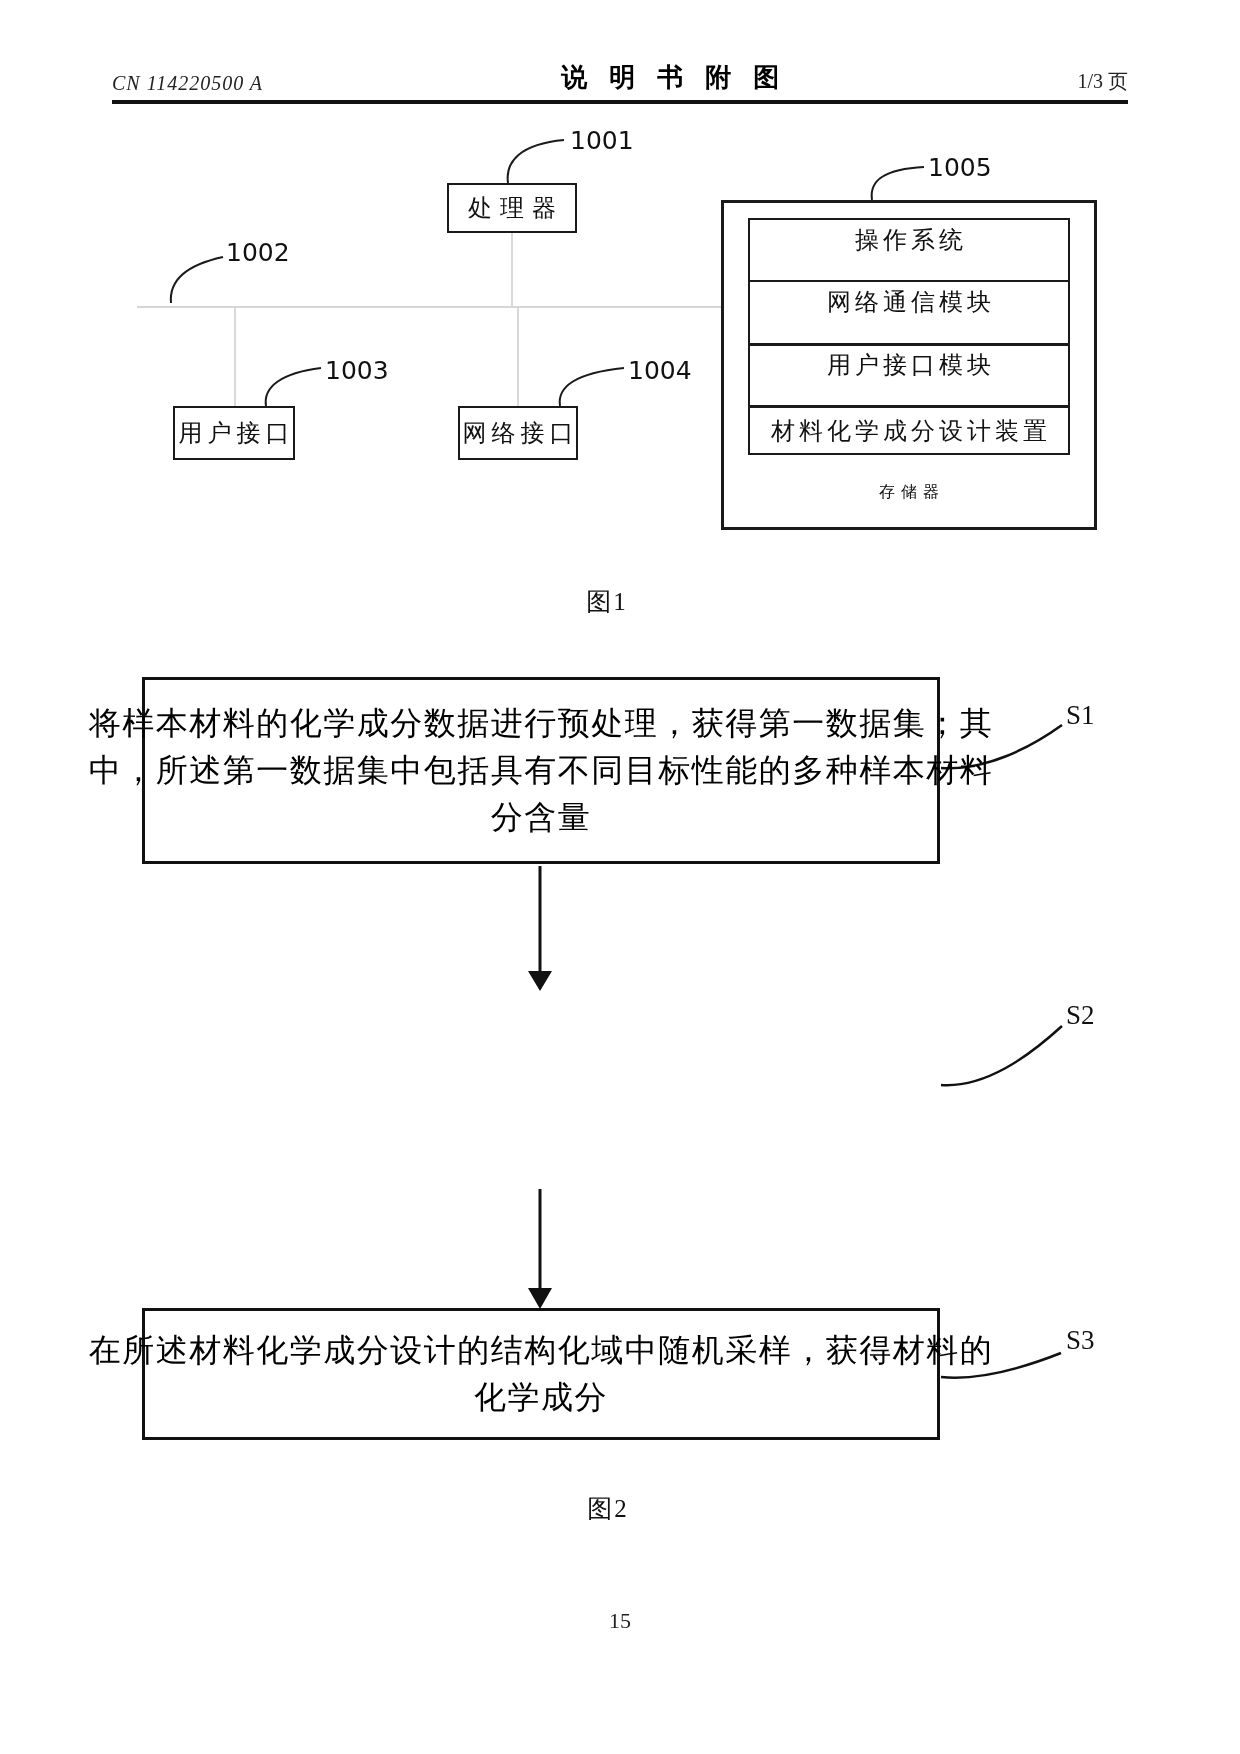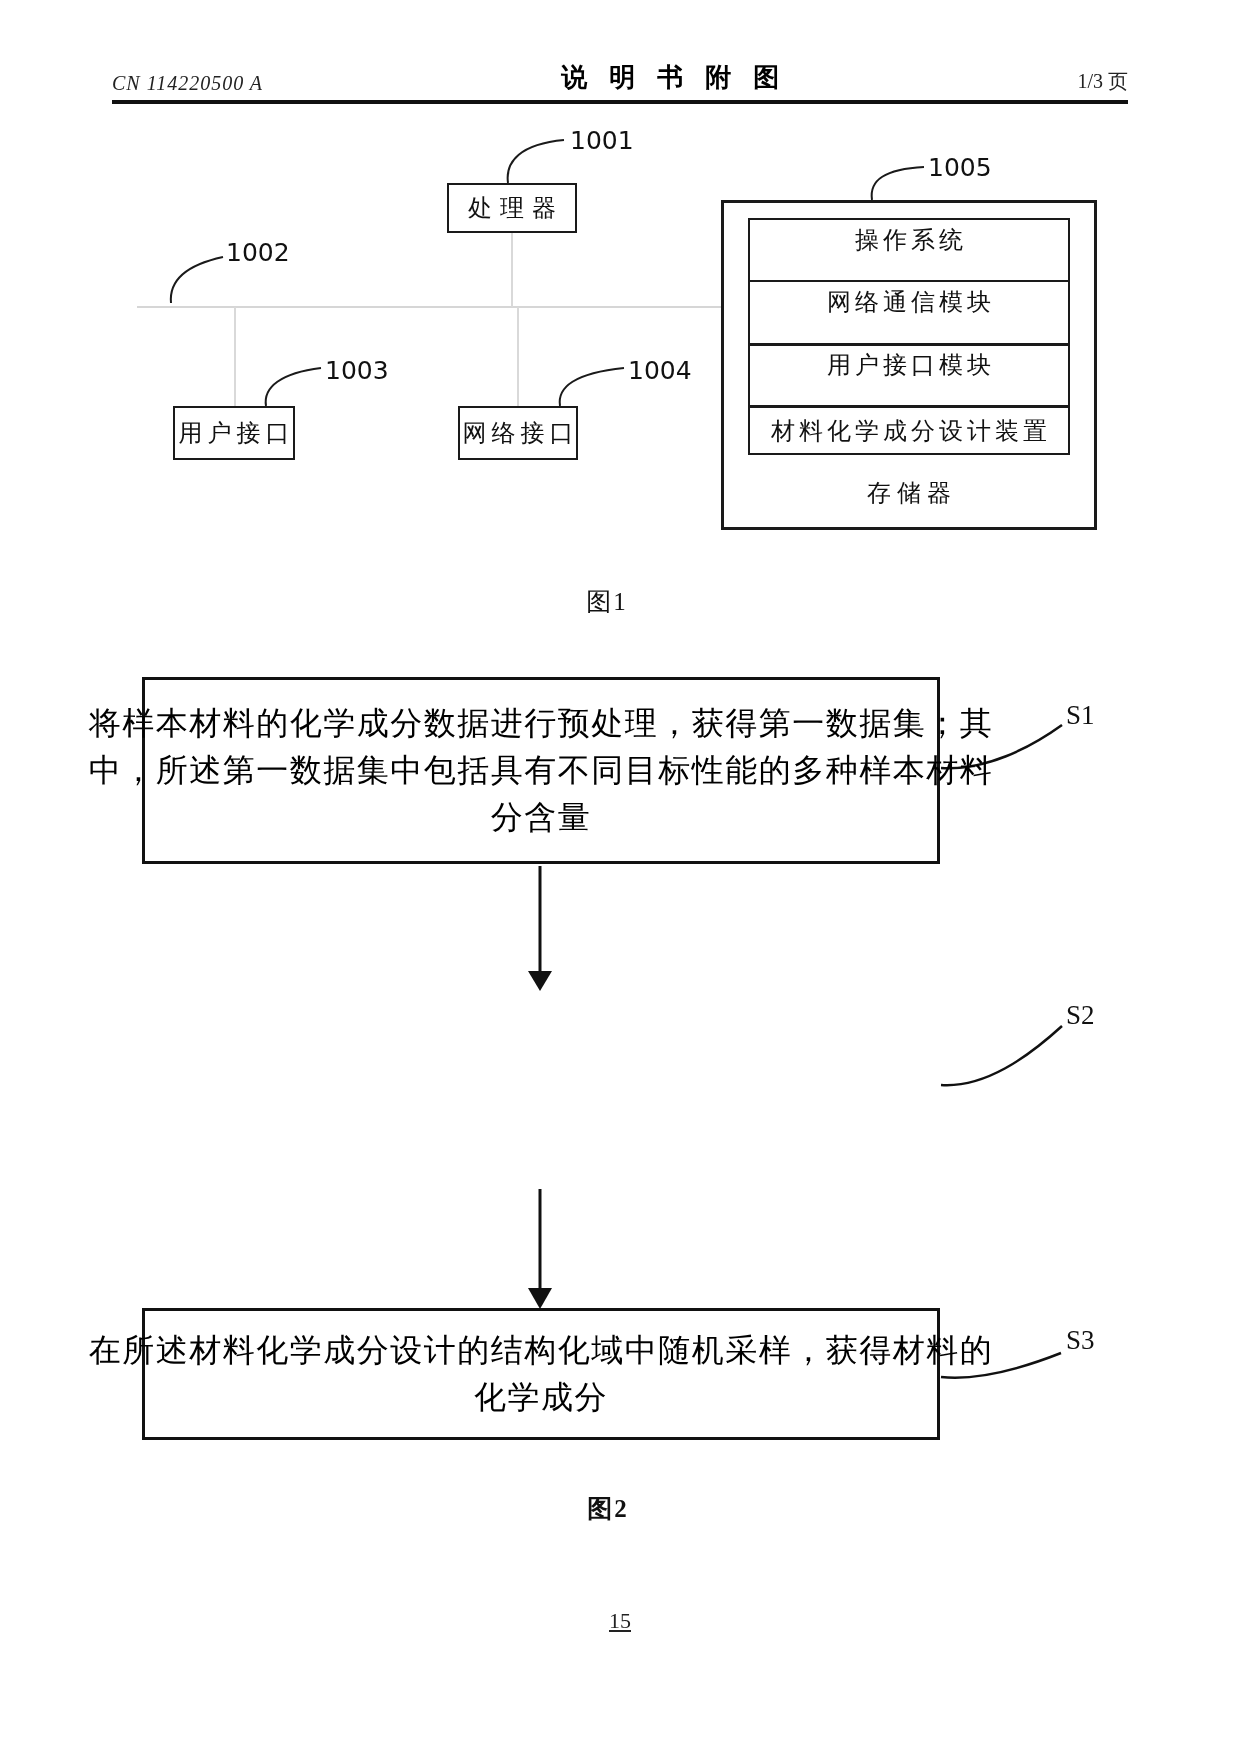--- a/index.html
+++ b/index.html
@@ -65,34 +65,34 @@
     display: flex; align-items: center; justify-content: center;
     font-size: 24px; letter-spacing: 4px; padding-left: 4px; white-space: nowrap;
   }
   .mem-row-1 { height: 55px; }
   .mem-row-2 { height: 57px; border-top: 2px solid #1a1a1a; }
   .mem-row-3 { height: 57px; border-top: 3px solid #1a1a1a; }
   .mem-row-4 { height: 64px; border-top: 3px solid #1a1a1a; }
   .memory-label {
     position: absolute; left: 721px; top: 455px; width: 376px; height: 75px;
     display: flex; align-items: center; justify-content: center;
-    font-size: 24px; letter-spacing: 6px; padding-left: 6px; box-sizing: border-box;
+    font-size: 16px; letter-spacing: 6px; padding-left: 6px; box-sizing: border-box;
   }
   .ref-1001 { left: 570px; top: 126px; }
   .ref-1002 { left: 226px; top: 238px; }
   .ref-1003 { left: 325px; top: 356px; }
   .ref-1004 { left: 628px; top: 356px; }
   .ref-1005 { left: 928px; top: 153px; }
 
   .fig-caption {
     position: absolute; width: 120px; text-align: center;
     font-size: 25px; letter-spacing: 2px; color: #111;
   }
   .fig1-caption { left: 547px; top: 585px; }
-  .fig2-caption { left: 548px; top: 1492px; font-weight: bold; }
+  .fig2-caption { left: 548px; top: 1492px; }
 
   
   .step-box {
     position: absolute;
     left: 142px; width: 798px;
     box-sizing: border-box;
     border: 3px solid #111;
     display: flex; flex-direction: column;
     align-items: center; justify-content: center;
     font-size: 32px; line-height: 47px; letter-spacing: 1.5px;
@@ -107,21 +107,21 @@
     position: absolute; left: 1066px;
     font-size: 27px; color: #111;
     font-family: "Liberation Serif", "DejaVu Serif", serif;
   }
   .label-s1 { top: 700px; }
   .label-s2 { top: 1000px; }
   .label-s3 { top: 1325px; }
 
   .page-number {
     position: absolute; left: 570px; top: 1608px; width: 100px;
-    text-align: center; font-size: 22px; color: #222; text-decoration: underline;
+    text-align: center; font-size: 22px; color: #222;
   }
 </style>
 </head>
 <body>
 
 <div id="page">
 
   <div class="header">
     <span class="patent-number">CN 114220500 A</span>
     <span class="doc-title">说明书附图</span>

